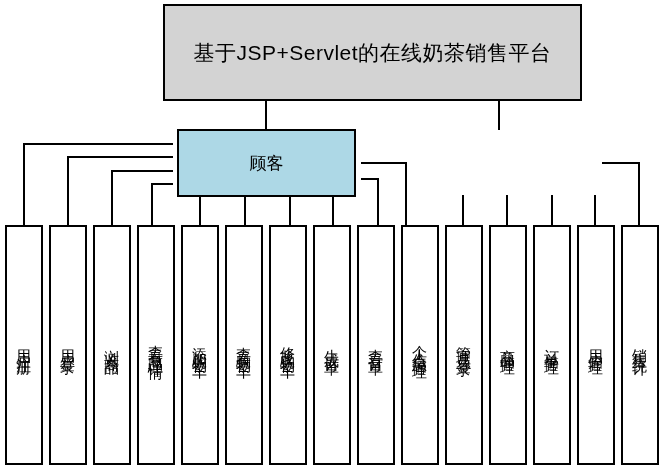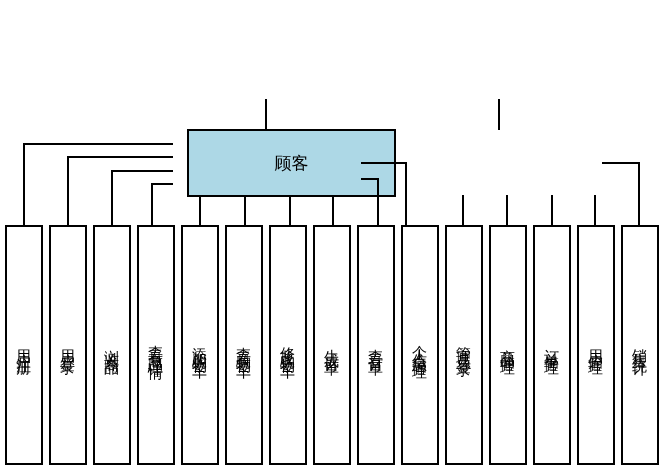--- a/index.html
+++ b/index.html
@@ -42,22 +42,25 @@
   }
   .hl,.vl{position:absolute;background:var(--line,#000000);}
   .hl{height:2px;}
   .vl{width:2px;}
 </style>
 </head>
 <body>
 
 <div class="canvas">
 
+  <div class="box root">
+    <span>基于JSP+Servlet的在线奶茶销售平台</span>
+  </div>
 
-  <div class="box branch" style="left:187px;width:209px">
+  <div class="box branch" style="left:177px;width:179px">
     <span>顾客</span>
   </div>
 
   <i class="vl" style="left:265px;top:99px;height:31px"></i>
   <i class="vl" style="left:498px;top:99px;height:31px"></i>
 
   <i class="hl" style="left:23px;top:143px;width:150px"></i>
   <i class="vl" style="left:23px;top:143px;height:82px"></i>
   <i class="hl" style="left:67px;top:156px;width:106px"></i>
   <i class="vl" style="left:67px;top:156px;height:69px"></i>

